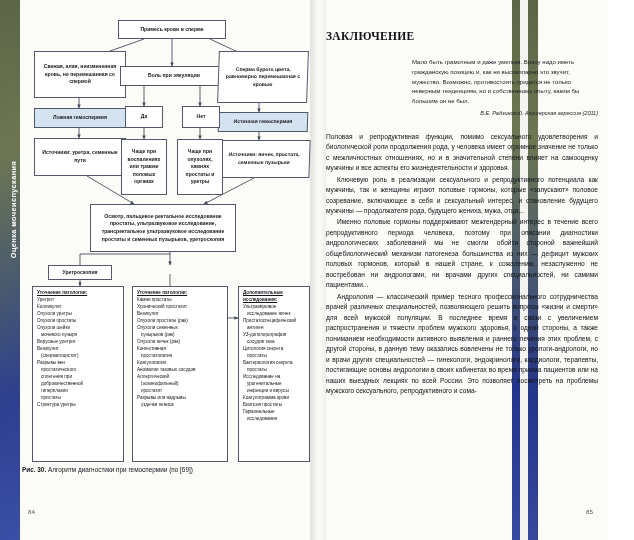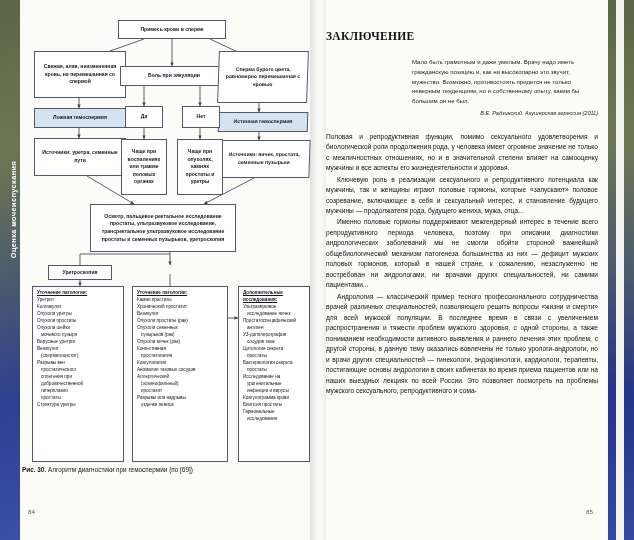--- a/index.html
+++ b/index.html
@@ -1,21 +1,21 @@
 <!DOCTYPE html>
 <html><head>
 <meta charset="utf-8">
 <style>
   html,body{margin:0;padding:0;}
   body{
     width:634px;height:540px;overflow:hidden;
     background:#ffffff;
     font-family:"Liberation Sans", sans-serif;
   }
-  #page{position:relative;width:634px;height:540px;background:#fdfdfb;}
+  #page{position:relative;width:506px;height:540px;background:#fdfdfb;padding-left:32px;}
 
   
   .bg-left{position:absolute;left:0;top:0;width:20px;height:540px;
     background:linear-gradient(160deg,#5b6647 0%,#6e7752 28%,#4a5a6e 52%,#2d3f8f 74%,#3a4fa6 100%);}
   .bg-right{position:absolute;right:0;top:0;width:26px;height:540px;
     background:linear-gradient(200deg,#5b6647 0%,#6e7752 26%,#4a5a6e 50%,#24348a 72%,#36489f 100%);}
   .gutter{position:absolute;left:310px;top:0;width:16px;height:540px;
     background:linear-gradient(90deg,rgba(0,0,0,0.10),rgba(0,0,0,0.015) 45%,rgba(0,0,0,0.0) 60%,rgba(0,0,0,0.05));}
   .paper-left{position:absolute;left:20px;top:0;width:298px;height:540px;background:#fbfbf8;}
   .paper-right{position:absolute;left:318px;top:0;width:290px;height:540px;background:#fbfbf8;}

